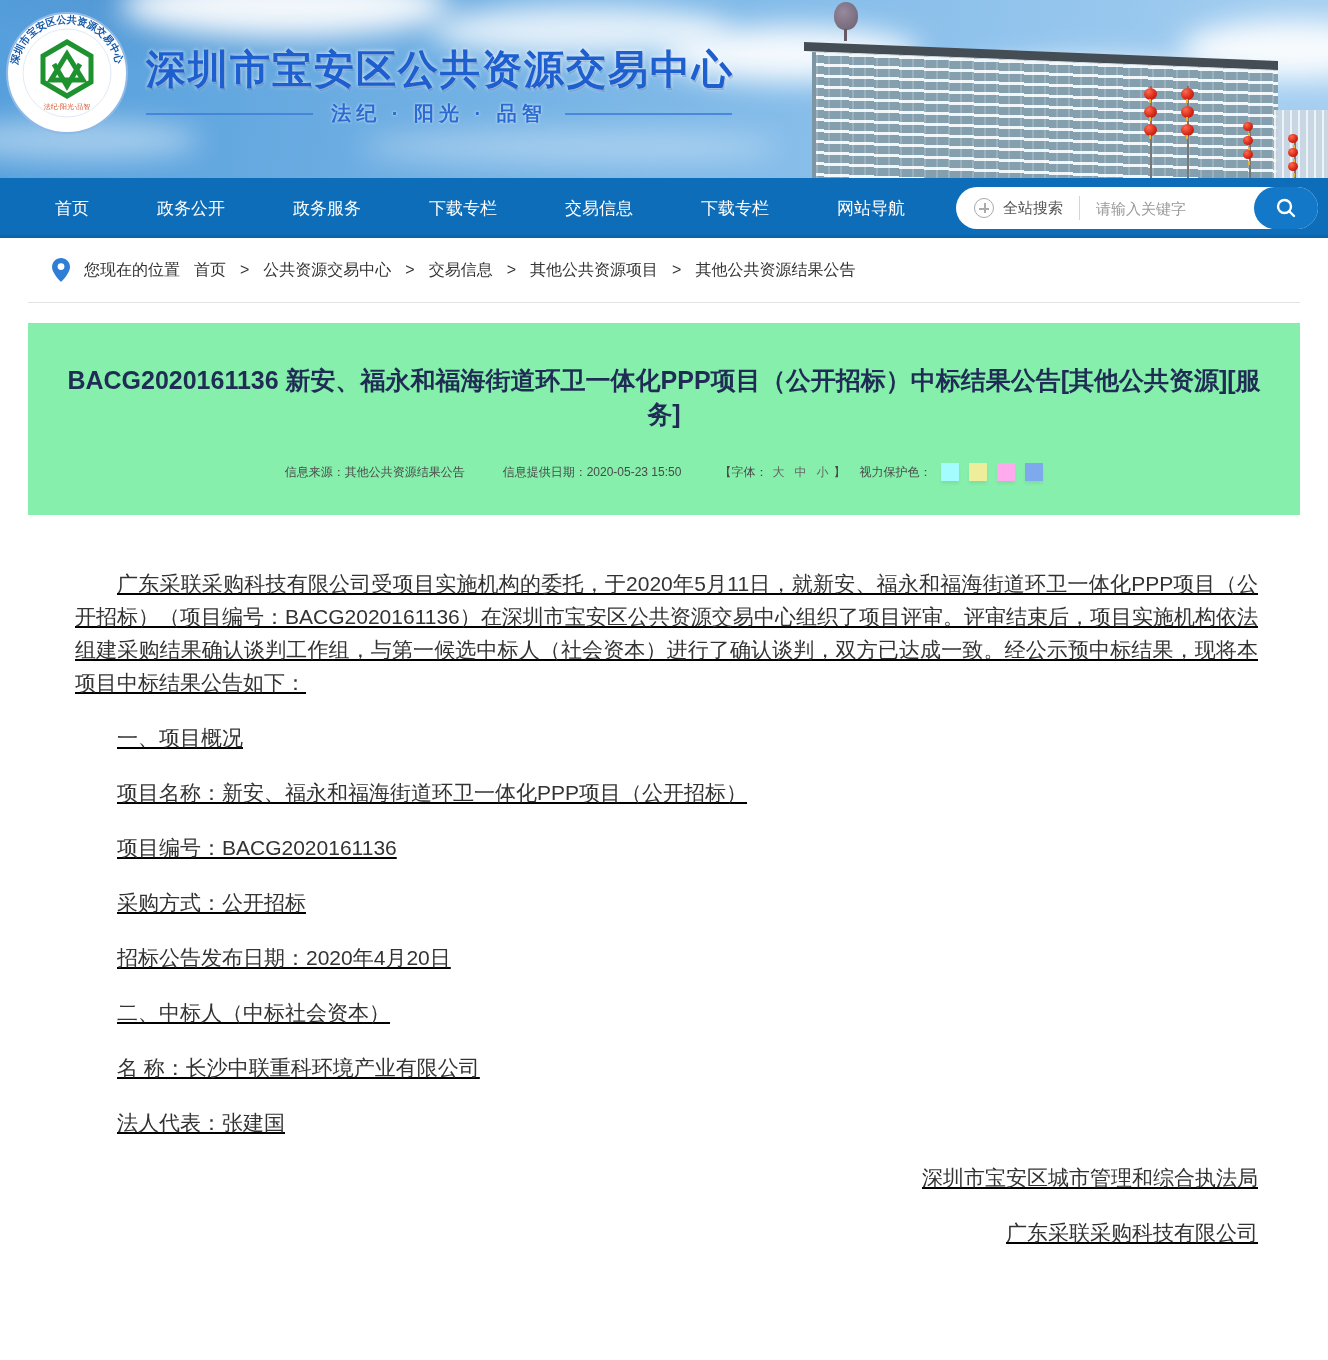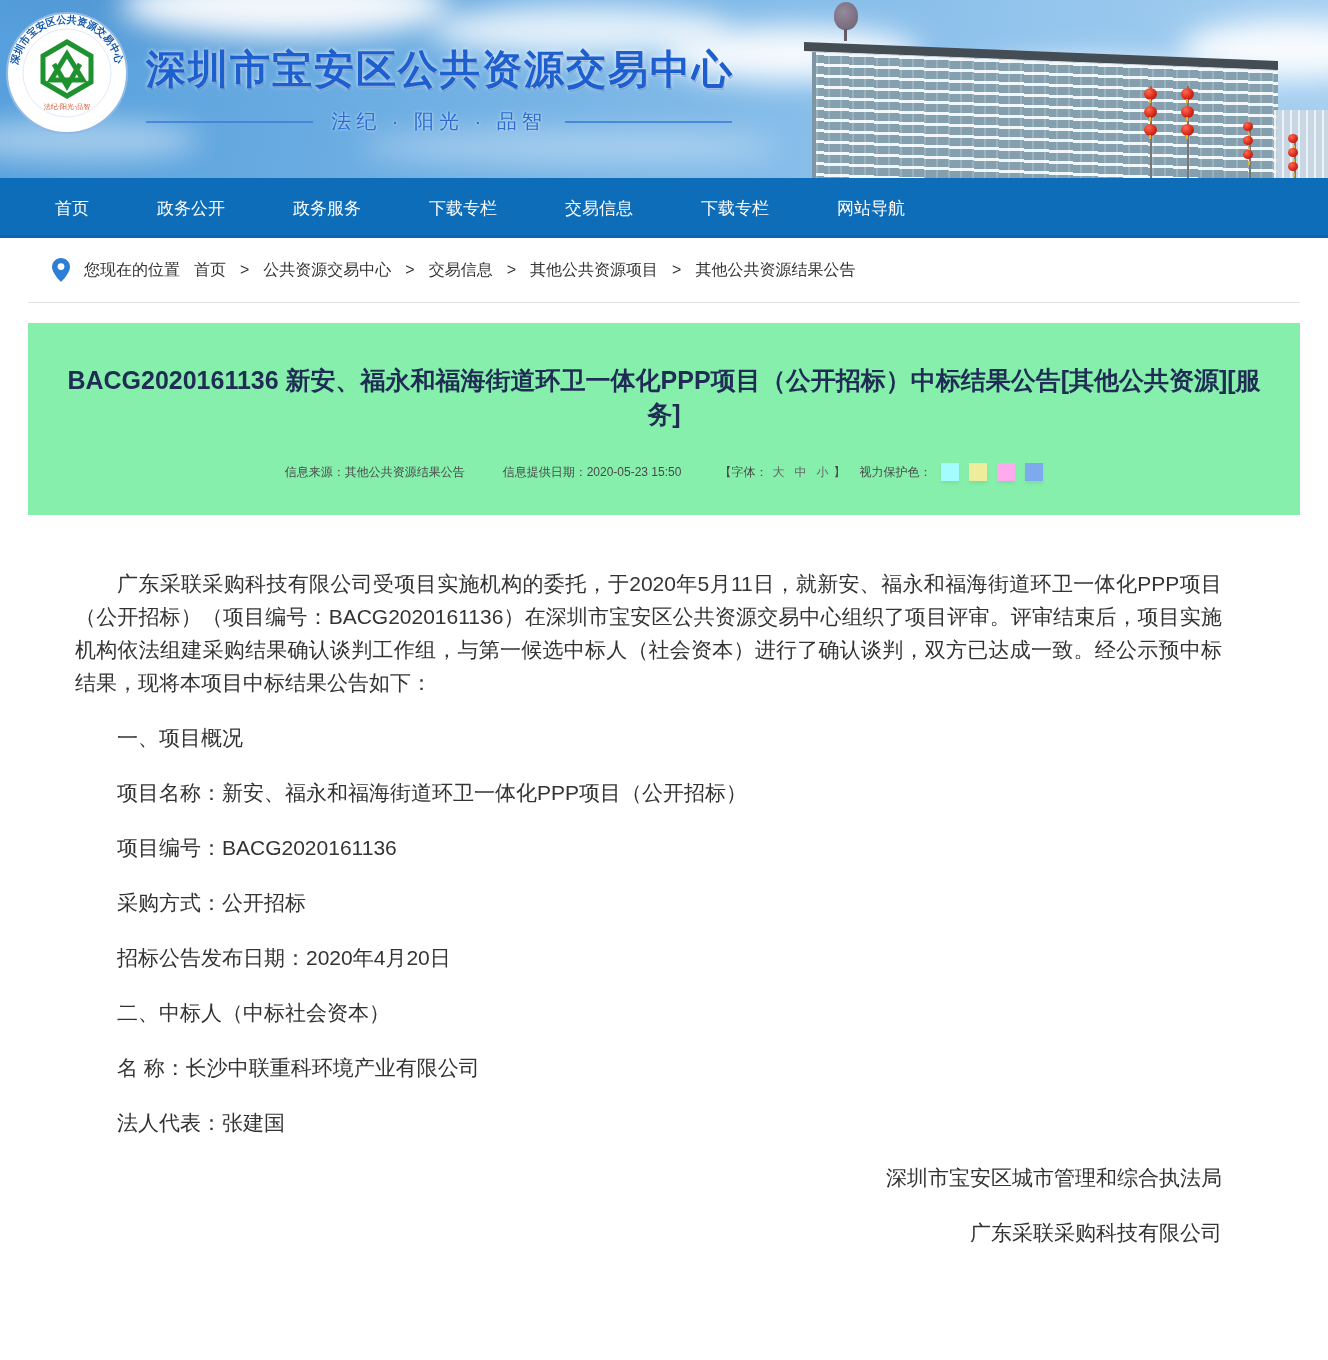--- a/index.html
+++ b/index.html
@@ -20,21 +20,21 @@
   .c5 { left:1180px; top:20px; width:220px; height:60px; }
   .c6 { left:-60px; top:120px; width:260px; height:40px; opacity:.45; }
   .c7 { left:360px; top:130px; width:420px; height:34px; opacity:.35; }
 
   .logo { position:absolute; left:6px; top:12px; width:122px; height:122px; }
 
   .banner-title { position:absolute; left:146px; top:42px; font-size:40px; font-weight:bold;
     color:#1d5fce; letter-spacing:2px; text-shadow:0 0 4px rgba(255,255,255,.85), 1px 2px 0 rgba(10,40,110,.25); white-space:nowrap; }
   .slogan-row { position:absolute; left:146px; top:96px; width:586px; display:flex; align-items:center; }
   .slogan-line { flex:1; height:2px; background:#3f7fd8; opacity:.85; }
-  .slogan-text { margin:12px 18px; font-size:20px; font-weight:normal; color:#2a6bd2; letter-spacing:5px; white-space:nowrap;
+  .slogan-text { margin:4px 18px; font-size:20px; font-weight:bold; color:#2a6bd2; letter-spacing:5px; white-space:nowrap;
     text-shadow:0 0 3px rgba(255,255,255,.8); }
 
   
   .building { position:absolute; right:0; top:0; width:540px; height:178px; }
   .roof { position:absolute; left:16px; top:42px; width:474px; height:9px; background:#454d54;
     transform:skewY(2.3deg); transform-origin:left center; box-shadow:0 2px 0 rgba(255,255,255,.75); }
   .facade { position:absolute; left:24px; top:52px; width:466px; height:140px;
     transform:skewY(2.3deg); transform-origin:left top;
     background-color:#9fb6c2; border-left:4px solid #7e95a3;
     background-image:
@@ -83,21 +83,21 @@
 
   
   .title-block { margin:20px 28px 0; background:#86efac; padding:40px 30px 34px; }
   .article-title { text-align:center; font-size:25px; font-weight:bold; color:#1f2c54; line-height:34px; }
   .meta-row { margin-top:32px; display:flex; align-items:center; justify-content:center; font-size:12px; color:#4a4a4a; }
   .meta-row .gap { width:38px; flex:none; }
   .meta-row .sgap { width:14px; flex:none; }
   .fs-link { color:#666; margin:0 5px; cursor:pointer; text-decoration:none; }
   .swatch { width:18px; height:18px; margin-left:10px; cursor:pointer; box-shadow:0 3px 3px rgba(0,0,0,.06); }
 
-  .body-text { padding:52px 106px 0 75px; }
+  .body-text { padding:52px 70px 0 75px;text-decoration:underline; }
   .body-text p { font-size:21px; color:#333; line-height:33px; margin:0 0 22px; text-indent:2em; text-align:justify; }
   .body-text p.sig { text-align:right; text-indent:0; }
 </style>
 </head>
 <body>
 
 <div class="banner">
   <div class="cloud c1"></div>
   <div class="cloud c2"></div>
   <div class="cloud c3"></div>
@@ -157,20 +157,32 @@
 
 <div class="nav">
   <a>首页</a>
   <a>政务公开</a>
   <a>政务服务</a>
   <a>下载专栏</a>
   <a>交易信息</a>
   <a>下载专栏</a>
   <a>网站导航</a>
 
+  <div class="search-pill">
+    <span class="plus-ico"></span>
+    <span class="search-label">全站搜索</span>
+    <span class="search-div"></span>
+    <input class="search-input" placeholder="请输入关键字" style="">
+    <button class="search-btn">
+      <svg width="22" height="22" viewBox="0 0 22 22">
+        <circle cx="9.5" cy="9.5" r="6.5" fill="none" stroke="#fff" stroke-width="2.4"></circle>
+        <line x1="14.5" y1="14.5" x2="19" y2="19" stroke="#fff" stroke-width="2.4" stroke-linecap="round"></line>
+      </svg>
+    </button>
+  </div>
 </div>
 
 <div class="crumbbar">
   <svg class="pin" width="18" height="24" viewBox="0 0 18 24">
     <path d="M9 0C4 0 0 4 0 9c0 6.4 9 15 9 15s9-8.6 9-15c0-5-4-9-9-9z" fill="#2e7ed6"></path>
     <circle cx="9" cy="8.6" r="3.4" fill="#fff"></circle>
   </svg>
   <span class="crumb-prefix">您现在的位置</span>
   <a>首页</a>
   <span class="crumb-sep">&gt;</span>

